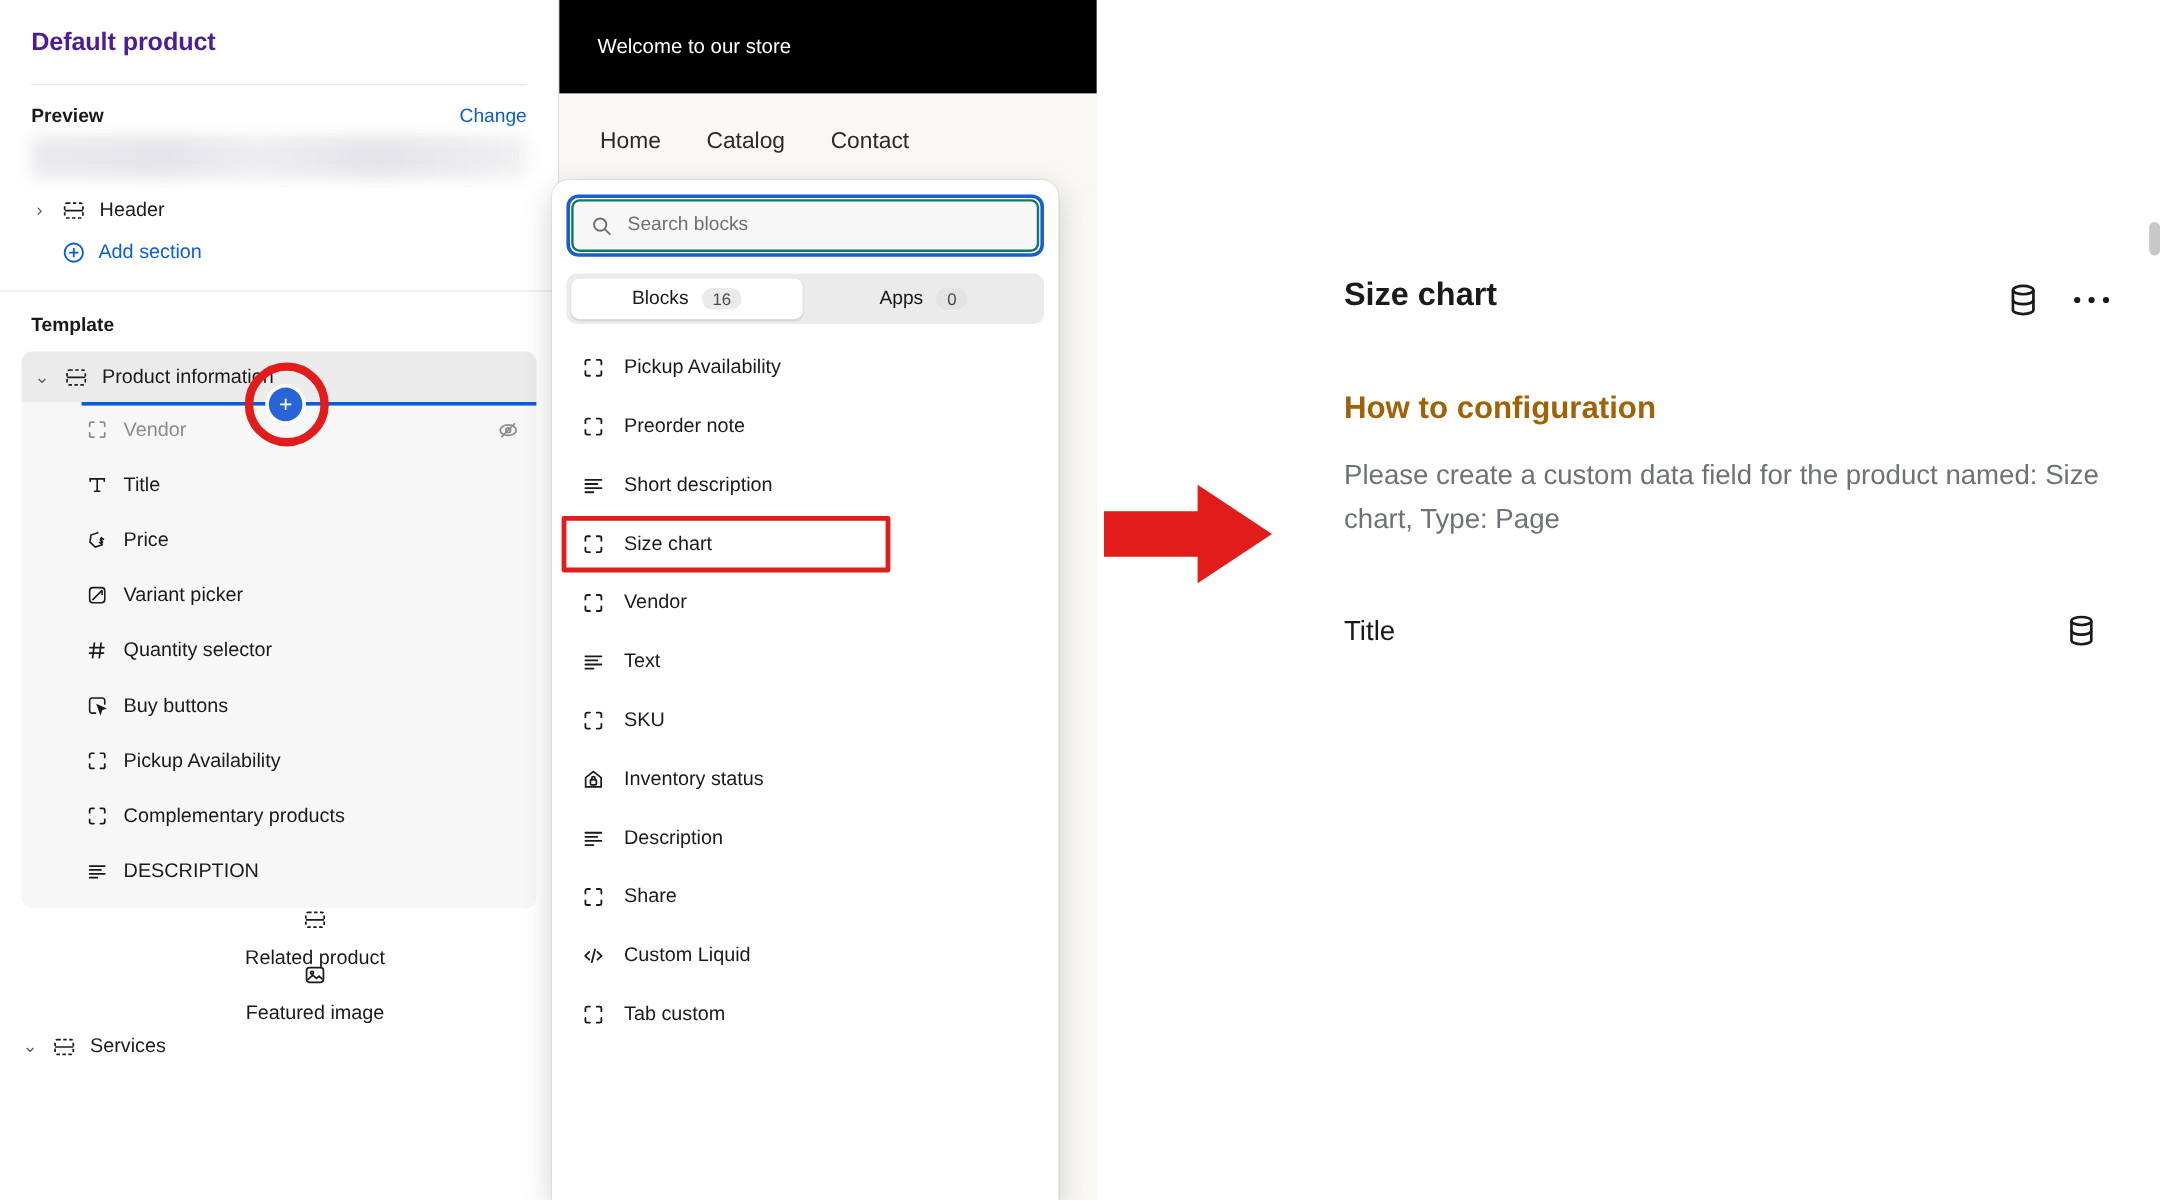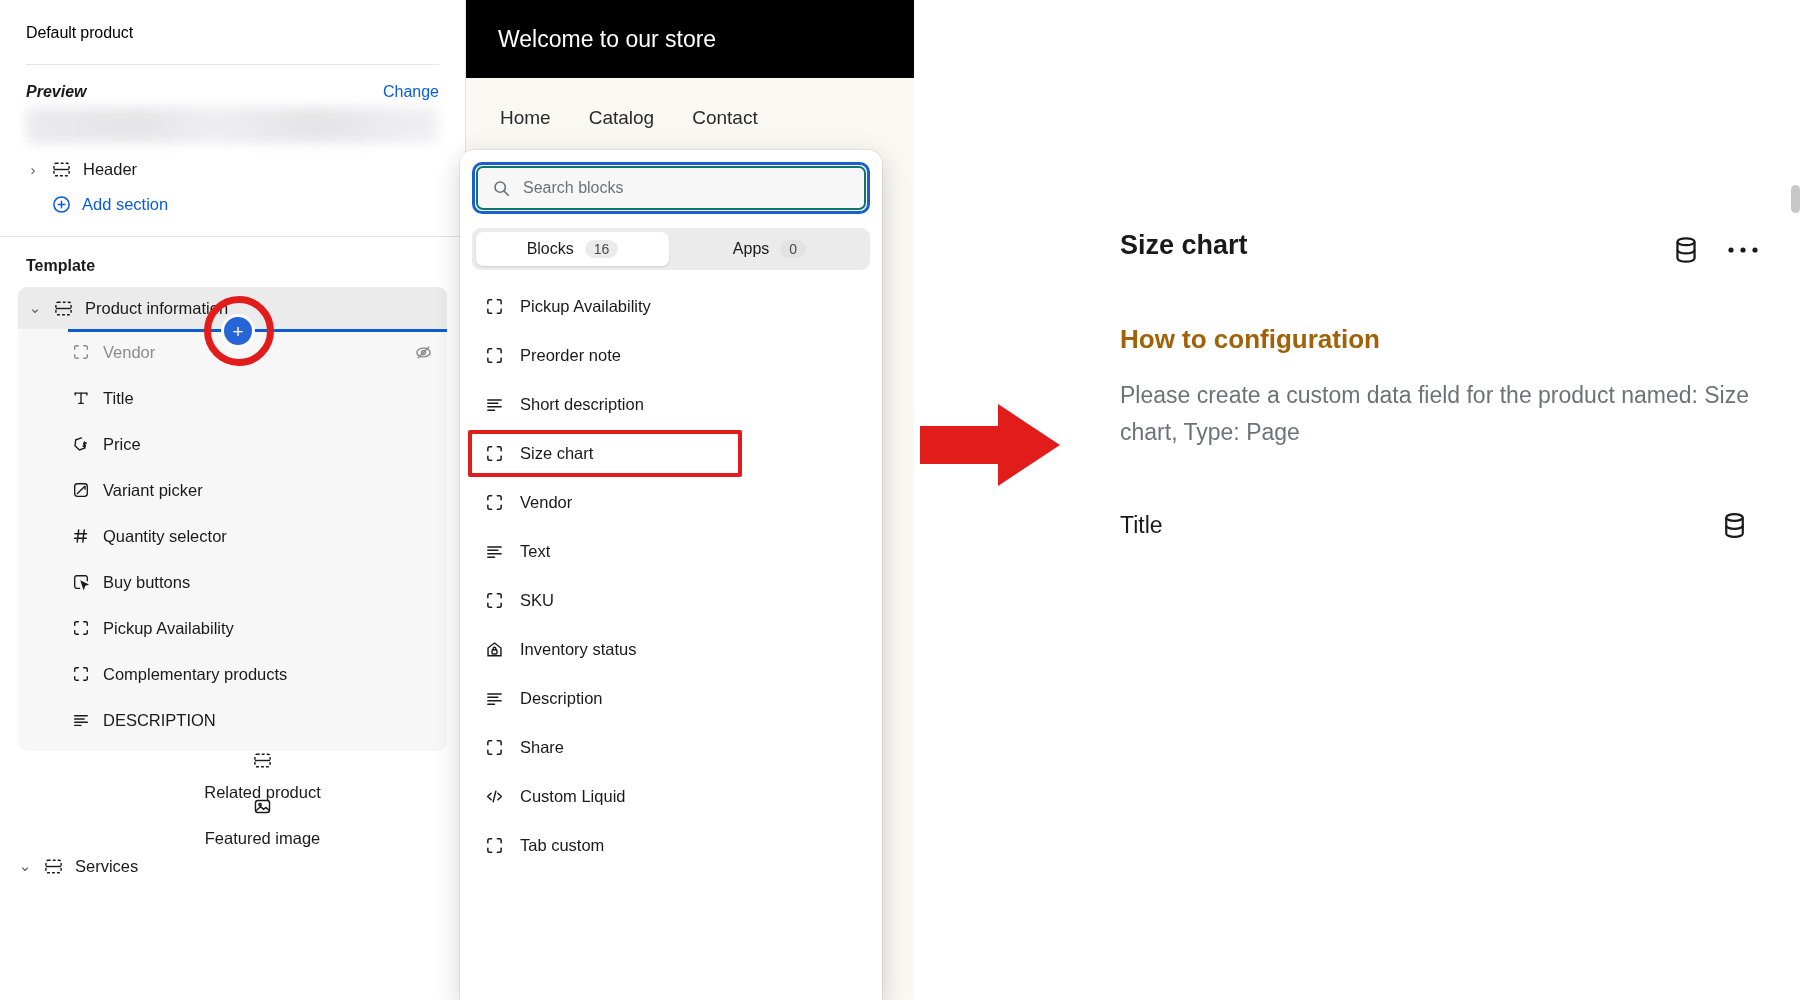--- a/index.html
+++ b/index.html
@@ -23,42 +23,41 @@
     position: absolute;
     left: 0; top: 0;
     width: 466px;
     height: 1000px;
     background: #ffffff;
     border-right: 1px solid #e3e3e3;
     box-sizing: border-box;
     overflow: hidden;
   }
   .sb-title {
-    font-size: 16px;
-    font-weight: normal;
-    color: #000000;
+    font-size: 21px;
+    font-weight: bold;
+    color: #4c1d95;
     padding: 24px 26px 0 26px;
     letter-spacing: -0.1px;
   }
   .sb-divider {
     height: 1px;
     background: #e6e6e6;
     margin: 22px 26px 0 26px;
   }
   .sb-preview-row {
     display: flex;
     align-items: center;
     justify-content: space-between;
     padding: 18px 26px 0 26px;
   }
   .sb-preview-label {
     font-size: 16px;
     font-weight: bold;
     color: #1a1a1a;
-    font-style: italic;
   }
   .sb-change-link {
     font-size: 16px;
     color: #0b5cd5;
     cursor: pointer;
   }
   .sb-blurred {
     margin: 6px 26px 0 26px;
     height: 36px;
     background: linear-gradient(90deg, #e9e9ec 0%, #e3e3e7 28%, #ededf0 45%, #e2e2e6 70%, #f0f0f2 100%);
@@ -198,21 +197,21 @@
     background: #eef0f1;
     overflow: hidden;
   }
   .store-banner {
     background: #000000;
     height: 78px;
     display: flex;
     align-items: center;
     padding-left: 32px;
     color: #ffffff;
-    font-size: 23px;
+    font-size: 17px;
   }
   .store-nav {
     background: #faf8f3;
     height: 80px;
     display: flex;
     align-items: center;
     gap: 38px;
     padding-left: 34px;
     font-size: 19px;
     color: #2b2b2b;

